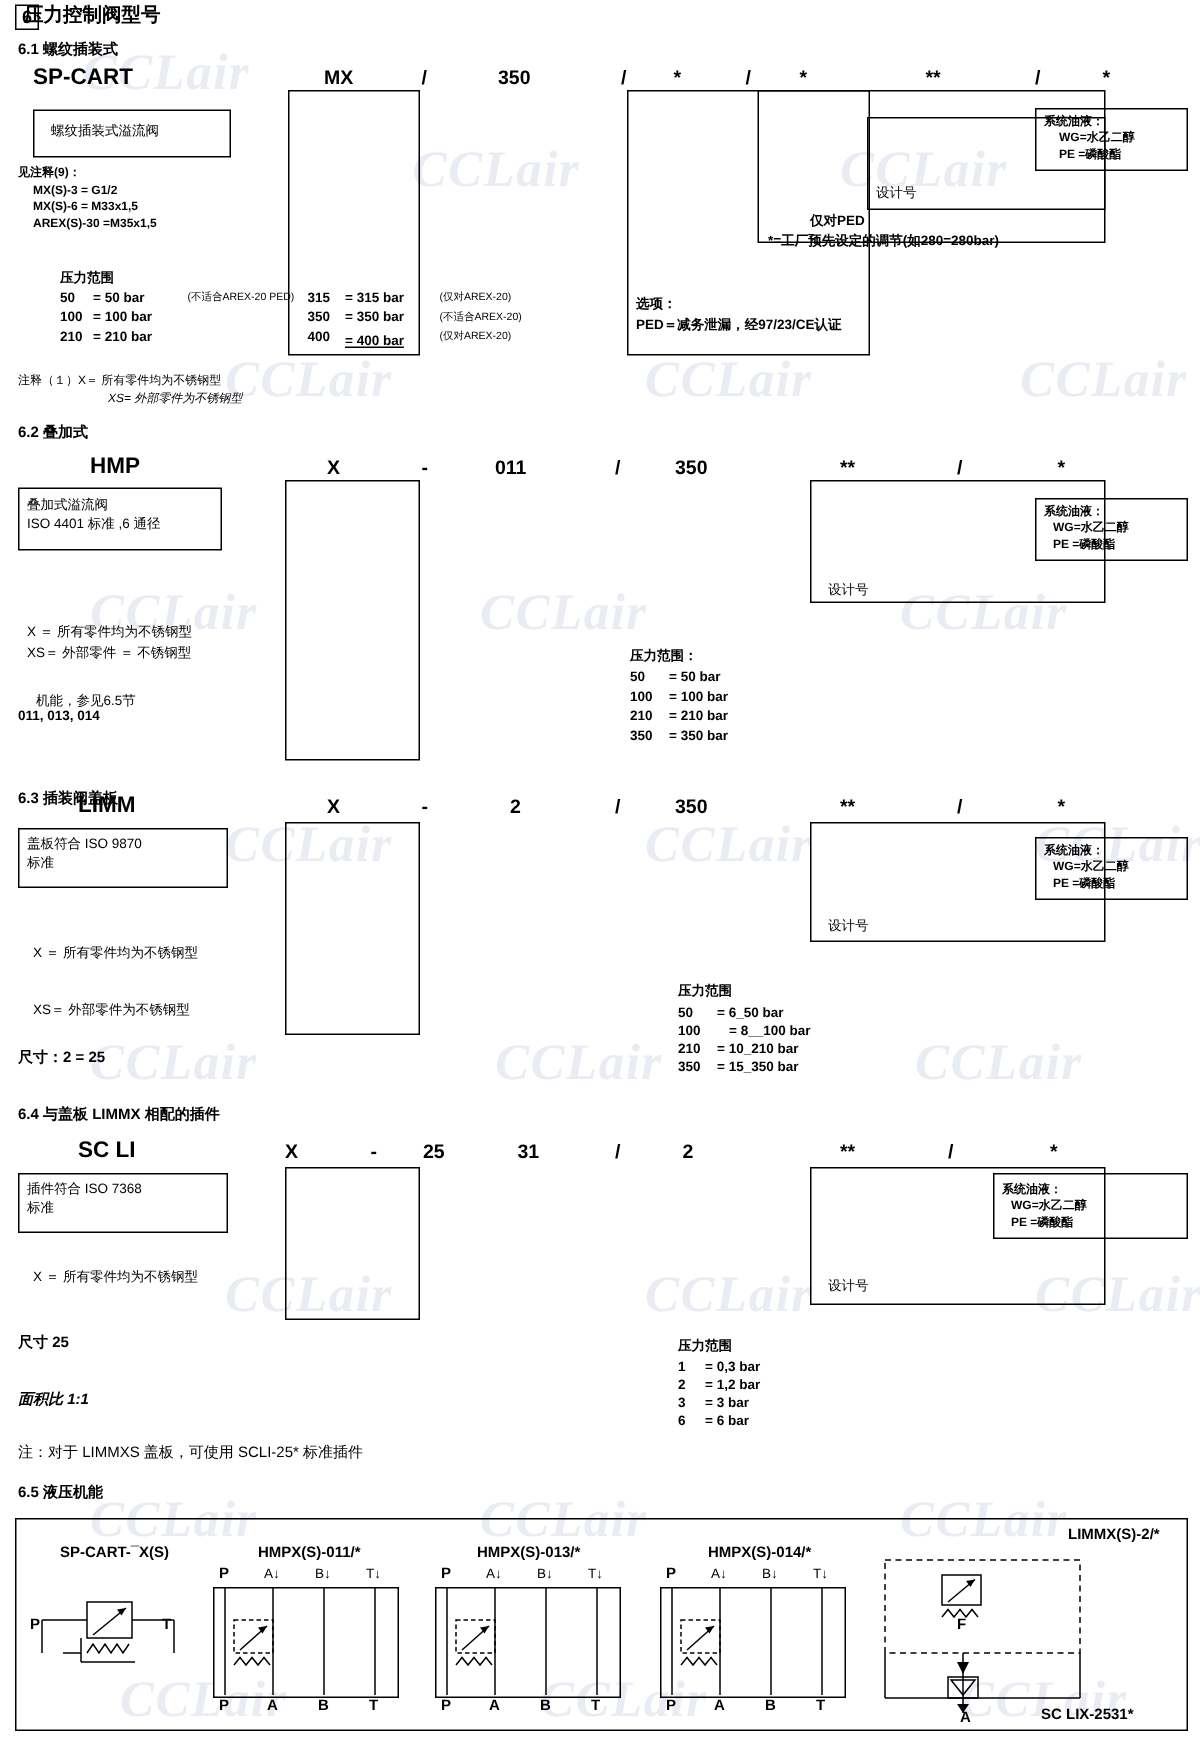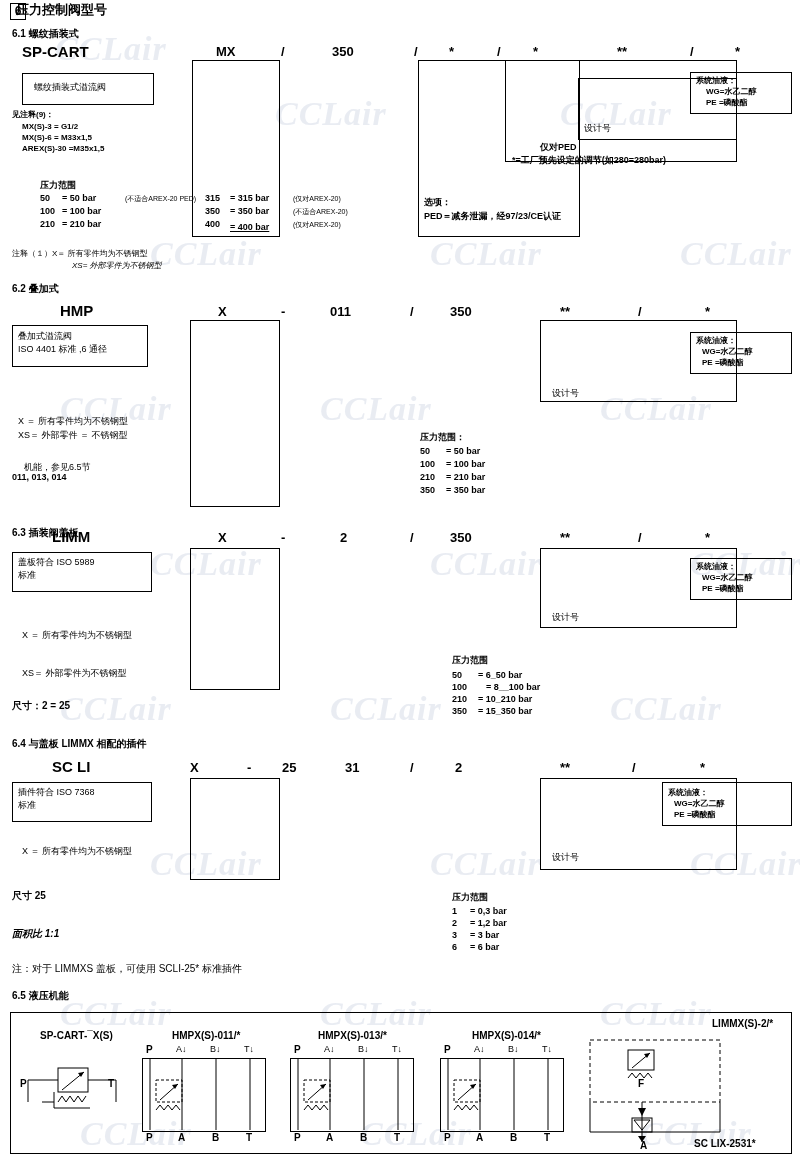--- a/index.html
+++ b/index.html
@@ -171,21 +171,21 @@
   <div class="t b s13" style="left:218px;top:531px;">X</div>
   <div class="t b s13" style="left:281px;top:531px;">-</div>
   <div class="t b s13" style="left:340px;top:531px;">2</div>
   <div class="t b s13" style="left:410px;top:531px;">/</div>
   <div class="t b s13" style="left:450px;top:531px;">350</div>
   <div class="t b s13" style="left:560px;top:531px;">**</div>
   <div class="t b s13" style="left:638px;top:531px;">/</div>
   <div class="t b s13" style="left:705px;top:531px;">*</div>
 
   <div class="bx" style="left:12px;top:552px;width:138px;height:38px;"></div>
-  <div class="t s9" style="left:18px;top:557px;">盖板符合 ISO 5989</div>
+  <div class="t s9" style="left:18px;top:557px;">盖板符合 ISO 9870</div>
   <div class="t s9" style="left:18px;top:570px;">标准</div>
 
   <div class="bx" style="left:190px;top:548px;width:88px;height:140px;"></div>
   <div class="bx" style="left:540px;top:548px;width:195px;height:78px;"></div>
   <div class="bx" style="left:690px;top:558px;width:100px;height:40px;"></div>
 
   <div class="t s9" style="left:22px;top:630px;">X  ＝ 所有零件均为不锈钢型</div>
   <div class="t s9" style="left:22px;top:644px;margin-top:24px;">XS＝ 外部零件为不锈钢型</div>
   <div class="t b s10" style="left:12px;top:700px;">尺寸：2 = 25</div>
 

